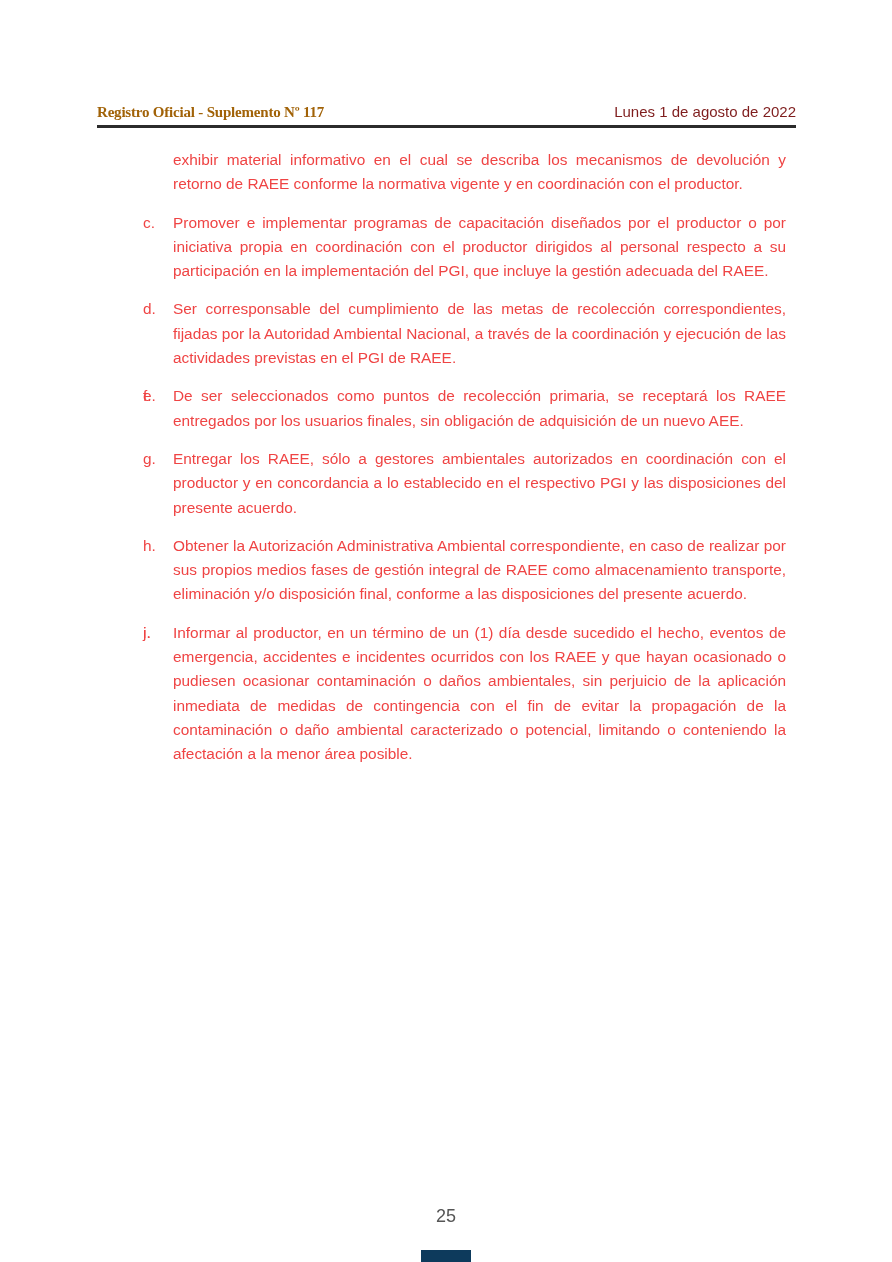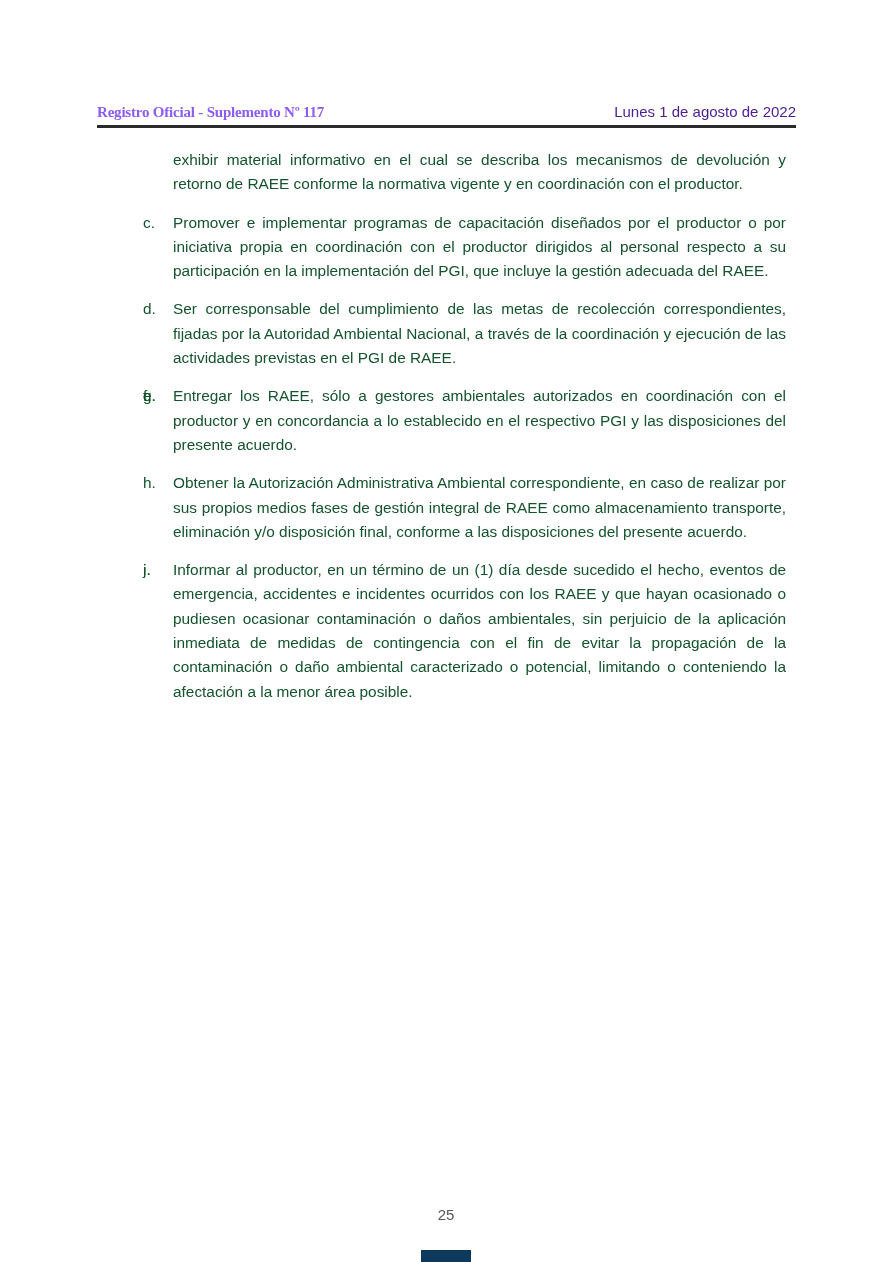--- a/index.html
+++ b/index.html
@@ -4,38 +4,38 @@
   <style>
     html, body { margin: 0; padding: 0; background: #ffffff; }
     body { width: 892px; height: 1262px; position: relative; overflow: hidden; }
     .page { position: absolute; left: 0; top: 0; width: 892px; height: 1262px; background: #fff; }
     .header {
       position: absolute; left: 97px; top: 103px; width: 699px; height: 22px;
       border-bottom: 3px solid #2b2b2b;
     }
     .header-left {
       position: absolute; left: 0; top: 1px;
-      font-family: "Liberation Serif", serif; font-weight: bold; font-size: 15px; color: #8b5cf6;
+      font-family: "Liberation Serif", serif; font-weight: bold; font-size: 15px; color: #a16207;
       letter-spacing: -0.2px;
     }
     .header-right {
       position: absolute; right: 0; top: 0;
-      font-family: "Liberation Sans", sans-serif; font-size: 15px; color: #4c1d95;
+      font-family: "Liberation Sans", sans-serif; font-size: 15px; color: #7f1d1d;
     }
     .body {
       position: absolute; left: 143px; top: 148px; width: 643px;
-      font-family: "Liberation Sans", sans-serif; font-size: 15.4px; color: #14532d;
+      font-family: "Liberation Sans", sans-serif; font-size: 15.4px; color: #ef4444;
       line-height: 24.3px;
     }
     .item { position: relative; padding-left: 30px; text-align: justify; margin-bottom: 14px; }
     .item .marker { position: absolute; left: 0; top: 0; }
     .item.continuation { margin-bottom: 14px; }
     .page-number {
       position: absolute; left: 0; width: 892px; top: 1206px; text-align: center;
-      font-family: "Liberation Sans", sans-serif; font-size: 15px; color: #555;
+      font-family: "Liberation Sans", sans-serif; font-size: 18px; color: #555;
     }
     .footer-bar {
       position: absolute; left: 421px; top: 1250px; width: 50px; height: 12px; background: #0d3a5c;
     }
   </style>
 </head>
 <body>
 
 <div class="page">
   <div class="header">
@@ -54,20 +54,21 @@
     </div>
     <div class="item">
       <span class="marker">d.</span>
       <span>Ser corresponsable del cumplimiento de las metas de recolección correspondientes, fijadas por la Autoridad Ambiental Nacional, a través de la coordinación y ejecución de las actividades previstas en el PGI de RAEE.</span>
     </div>
     <div class="item">
       <span class="marker">e.</span>
     </div>
     <div class="item">
       <span class="marker">f.</span>
+      <span>De ser seleccionados como puntos de recolección primaria, se receptará los RAEE entregados por los usuarios finales, sin obligación de adquisición de un nuevo AEE.</span>
     </div>
     <div class="item">
       <span class="marker">g.</span>
       <span>Entregar los RAEE, sólo a gestores ambientales autorizados en coordinación con el productor y en concordancia a lo establecido en el respectivo PGI y las disposiciones del presente acuerdo.</span>
     </div>
     <div class="item">
       <span class="marker">h.</span>
       <span>Obtener la Autorización Administrativa Ambiental correspondiente, en caso de realizar por sus propios medios fases de gestión integral de RAEE como almacenamiento transporte, eliminación y/o disposición final, conforme a las disposiciones del presente acuerdo.</span>
     </div>
     <div class="item">

